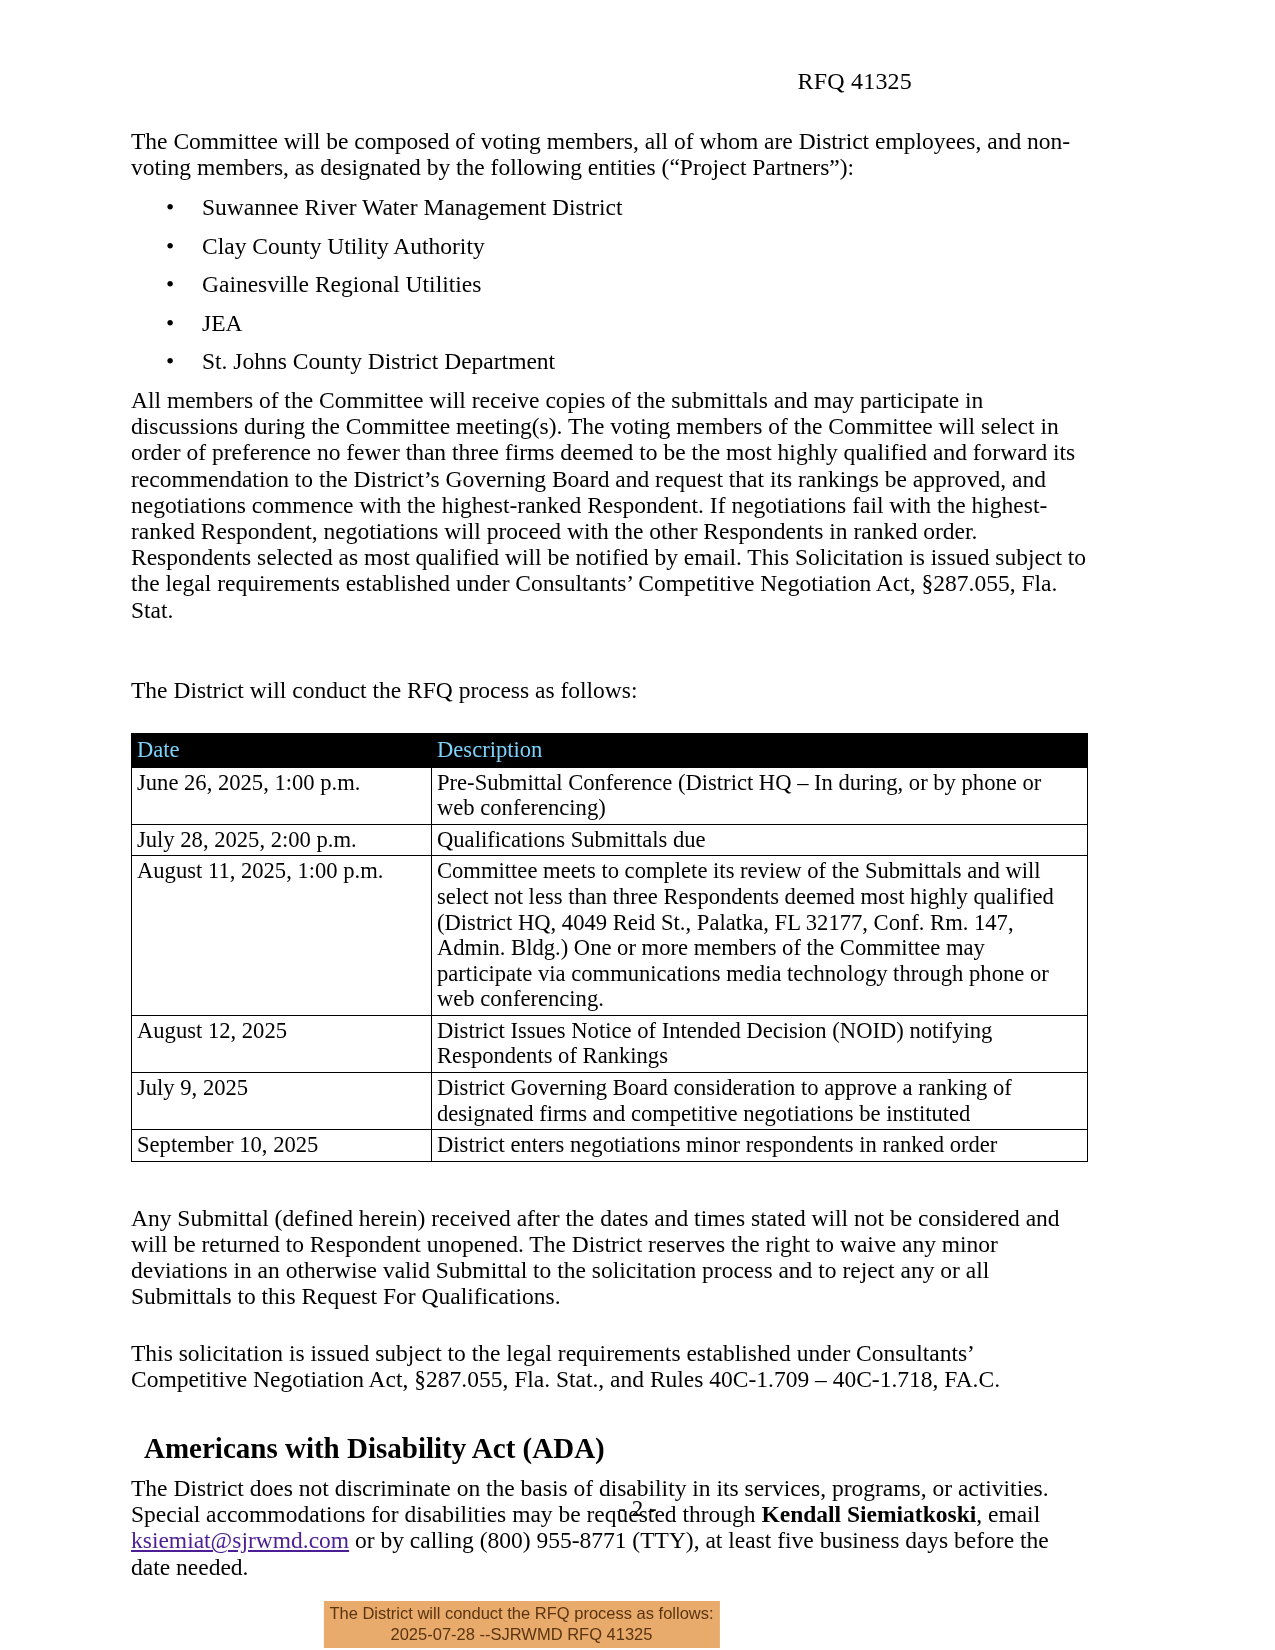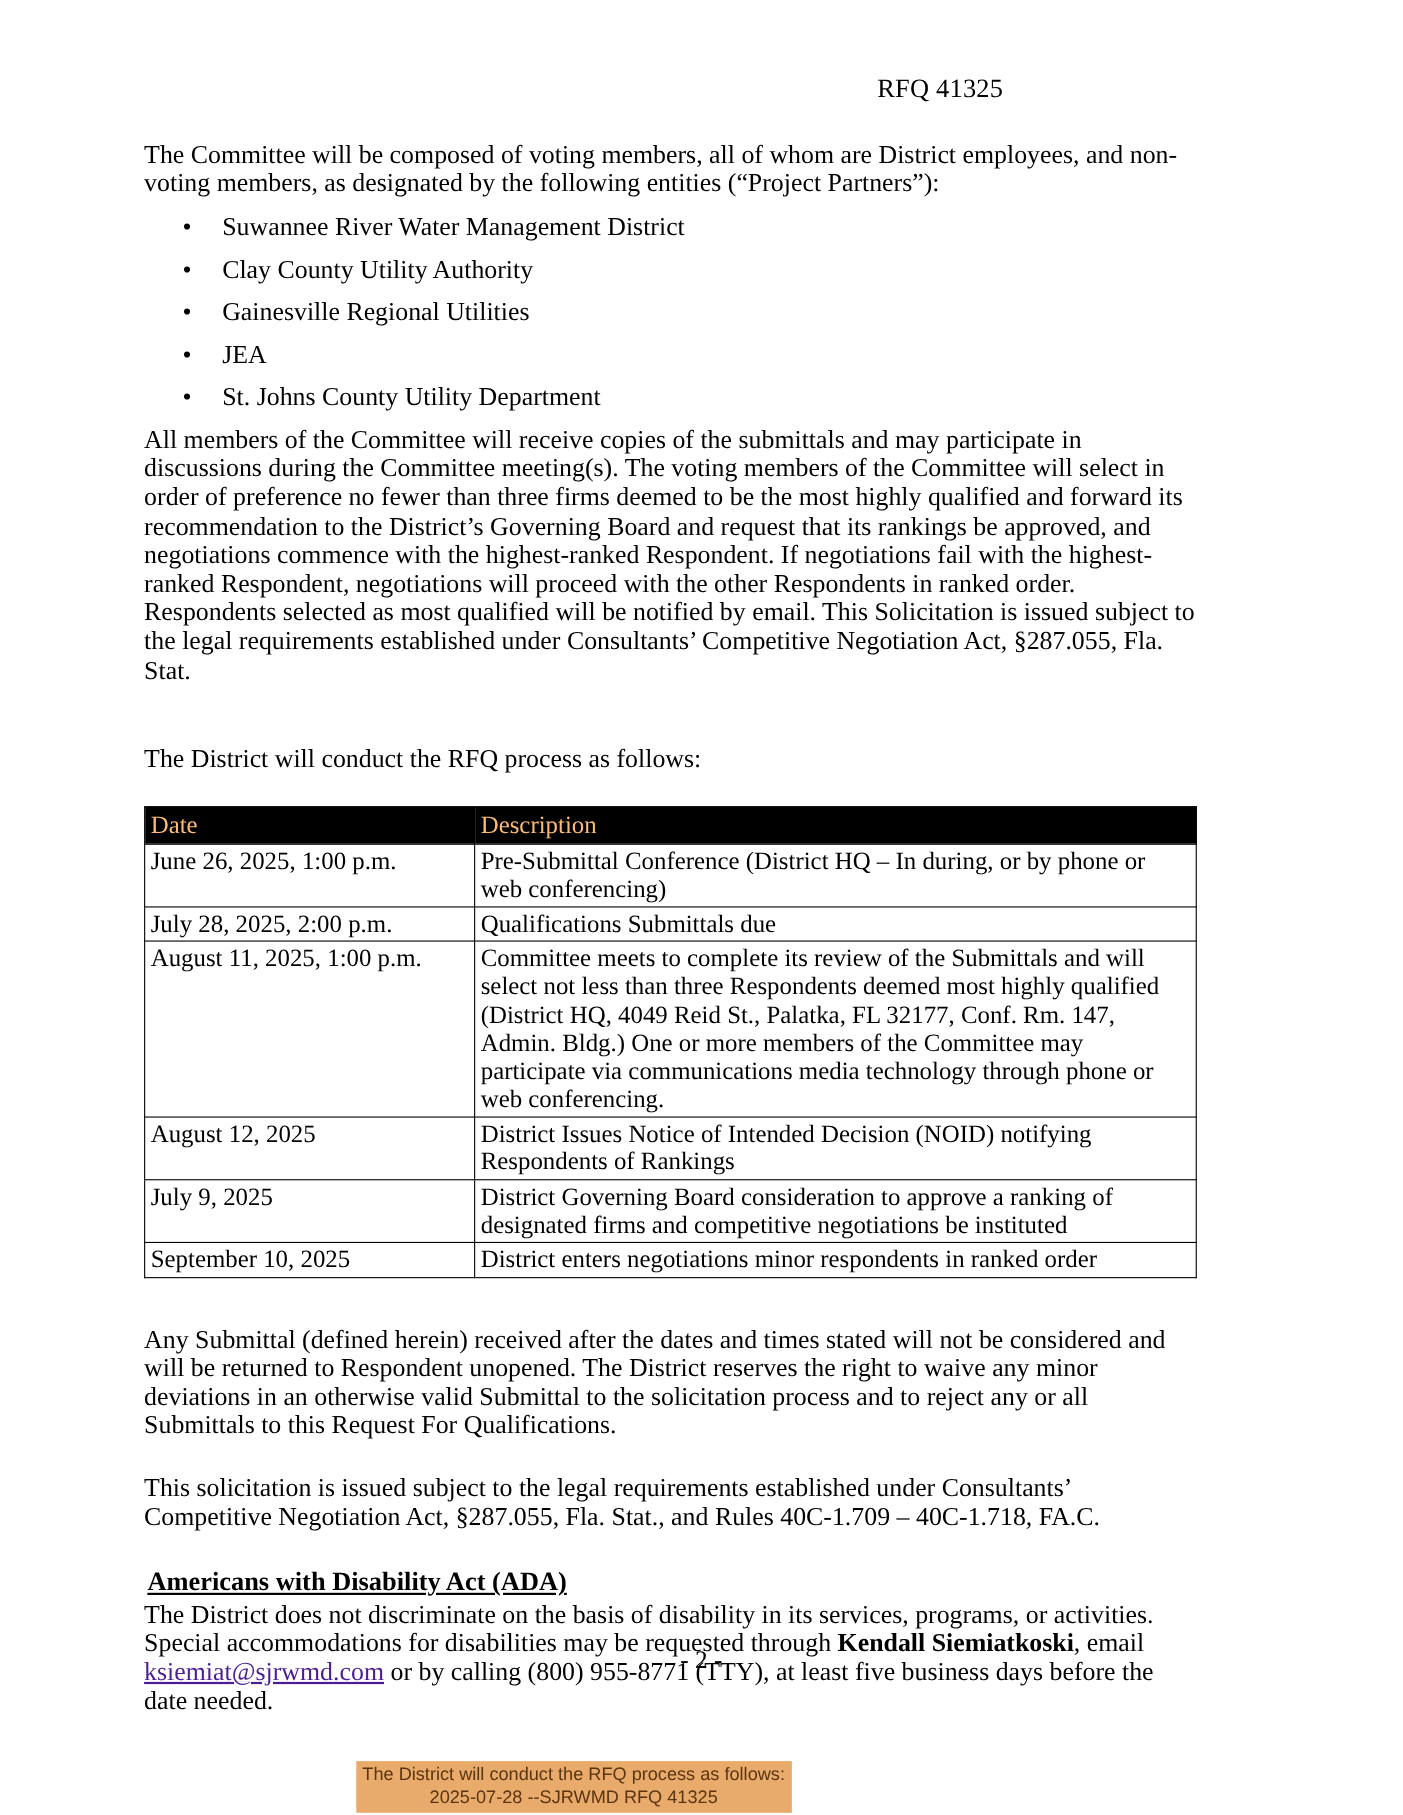--- a/index.html
+++ b/index.html
@@ -98,35 +98,34 @@
     border: 1.6px solid #000;
     vertical-align: top;
     padding: 2px 4px 3px 5px;
     font-size: 22.6px;
     line-height: 25.6px;
     font-weight: normal;
     text-align: left;
   }
   table.schedule thead th {
     background: #000000;
-    color: #fdba74;
+    color: #7dd3fc;
     padding-top: 3px;
     padding-bottom: 4px;
   }
   table.schedule col.c-date { width: 300px; }
   table.schedule col.c-desc { width: 656px; }
 
   
   .ada-heading {
-    font-size: 24px;
+    font-size: 29px;
     line-height: 27px;
     font-weight: bold;
-    text-decoration: underline;
     text-underline-offset: 3px;
-    margin: 3px;
+    margin: 13px;
   }
 
   .bold { font-weight: bold; }
 
   a.email-link {
     color: #4c1d95;
     text-decoration: underline;
     text-underline-offset: 2px;
   }
 
@@ -182,21 +181,21 @@
       <li>
         <span class="bullet-dot">•</span>
         <span>Gainesville Regional Utilities</span>
       </li>
       <li>
         <span class="bullet-dot">•</span>
         <span>JEA</span>
       </li>
       <li>
         <span class="bullet-dot">•</span>
-        <span>St. Johns County Utility Department</span>
+        <span>St. Johns County District Department</span>
       </li>
     </ul>
 
     <p class="para">All members of the Committee will receive copies of the submittals and may participate in discussions during the Committee meeting(s). The voting members of the Committee will select in order of preference no fewer than three firms deemed to be the most highly qualified and forward its recommendation to the District’s Governing Board and request that its rankings be approved, and negotiations commence with the highest-ranked Respondent. If negotiations fail with the highest-ranked Respondent, negotiations will proceed with the other Respondents in ranked order. Respondents selected as most qualified will be notified by email. This Solicitation is issued subject to the legal requirements established under Consultants’ Competitive Negotiation Act, §287.055, Fla. Stat.</p>
 
     <div class="spacer-md"></div>
 
 
     <div class="spacer-lg"></div>
 

